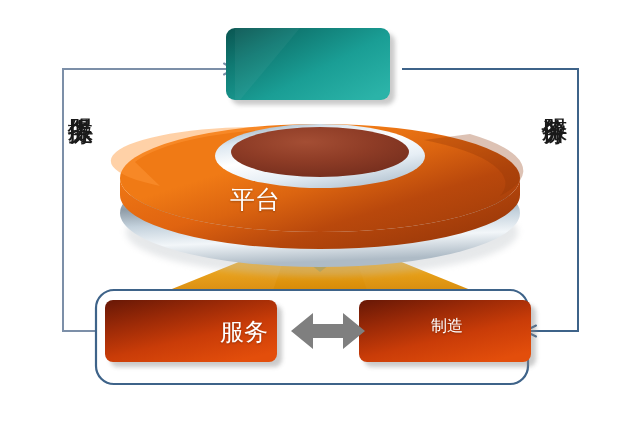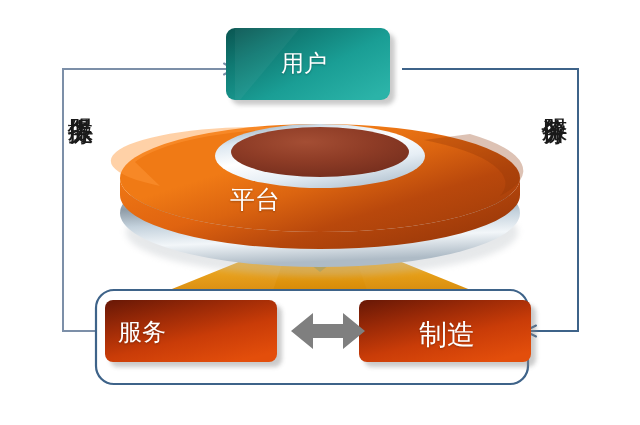--- a/index.html
+++ b/index.html
@@ -55,29 +55,29 @@
   #label-platform {
     left: 230px;
     top: 183px;
     width: 180px;
     font-size: 25px;
   }
   #label-service {
     left: 118px;
     top: 316px;
     width: 150px;
-    text-align: left;
+    text-align: right;
     font-size: 24px;
   }
   #label-manufacture {
     left: 372px;
     top: 316px;
     width: 150px;
     text-align: center;
-    font-size: 28px;
+    font-size: 16px;
   }
   #label-left-flow {
     left: 62px;
     top: 98px;
   }
   #label-right-flow {
     left: 536px;
     top: 98px;
   }
 </style>
@@ -227,21 +227,20 @@
       <rect x="359" y="300" width="172" height="62" rx="8" ry="8" fill="url(#gRedBox)"></rect>
     </g>
 
     <g>
       <path d="M 291 331
                L 313 313 L 313 324 L 343 324 L 343 313 L 365 331
                L 343 349 L 343 338 L 313 338 L 313 349 Z" fill="#7F7F7F"></path>
     </g>
   </svg>
 
-  <div class="cjk-label" id="label-user">用户</div>
 
   <div class="cjk-label" id="label-platform">平台</div>
 
   <div class="cjk-label" id="label-service">服务</div>
 
   <div class="cjk-label" id="label-manufacture">制造</div>
 
   <div class="side-label" id="label-left-flow">服务提供</div>
 
   <div class="side-label" id="label-right-flow">服务评价</div>

